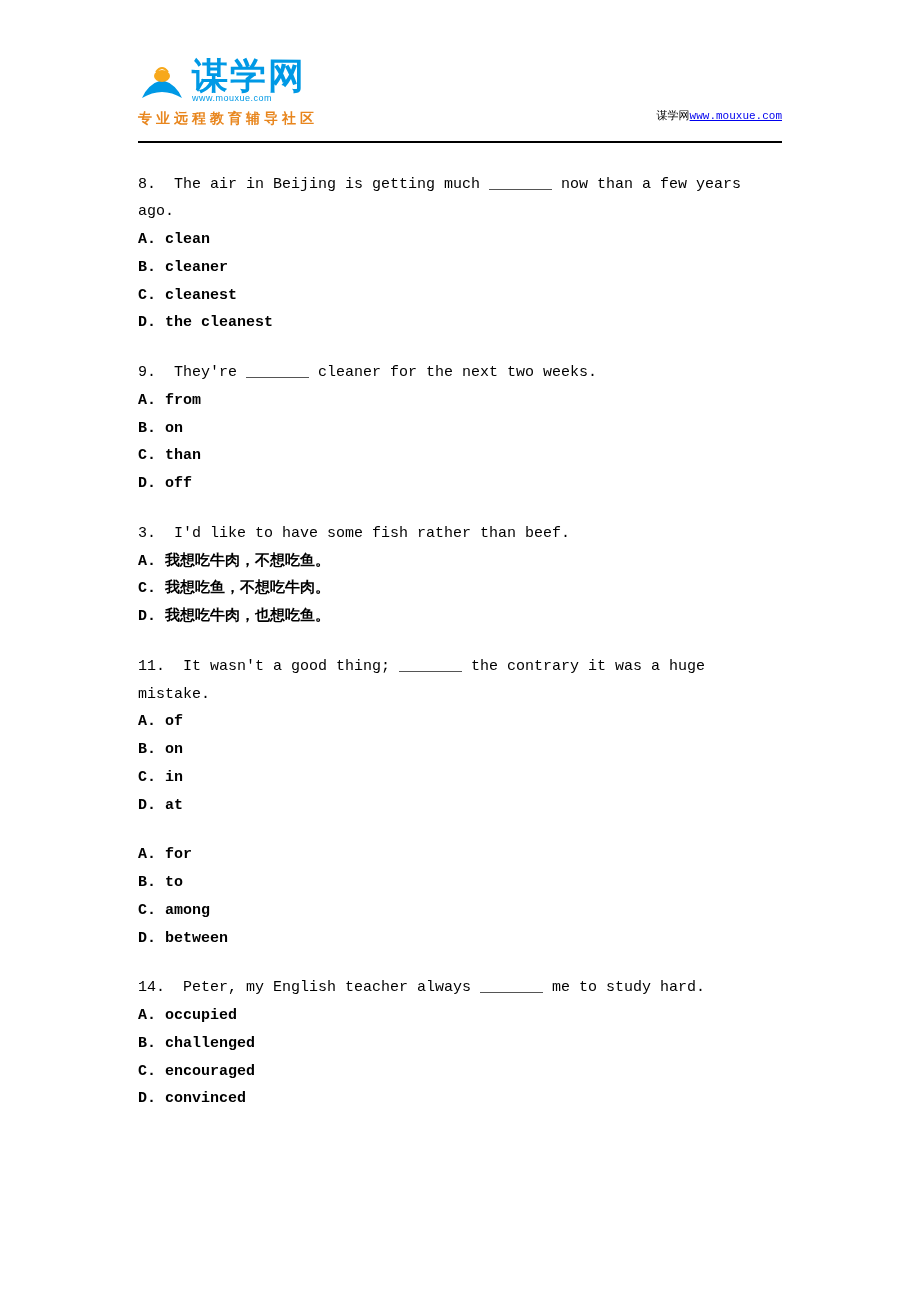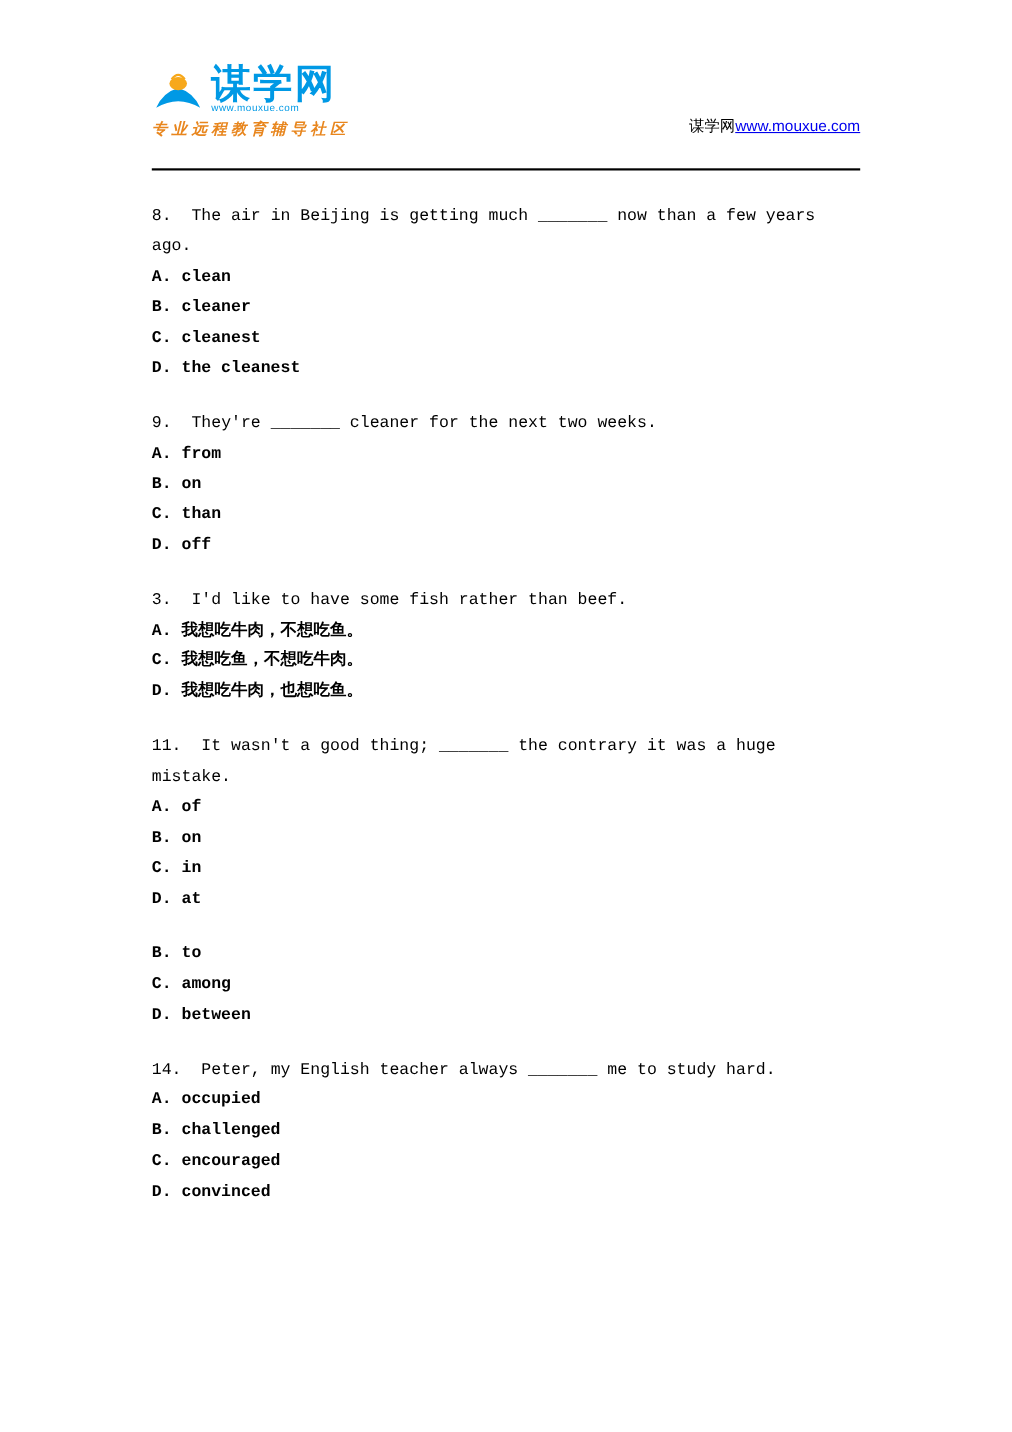--- a/index.html
+++ b/index.html
@@ -13,21 +13,21 @@
       font-size: 15px;
       width: 920px;
       padding: 58px 138px 60px 138px;
       color: #000;
       line-height: 1.5;
     }
     .header {
       display: flex;
       justify-content: space-between;
       align-items: flex-end;
-      margin-bottom: 24px;
+      margin-bottom: 12px;
     }
     .logo-block {
       display: flex;
       flex-direction: column;
       align-items: flex-start;
     }
     .logo-top {
       display: flex;
       align-items: center;
       gap: 6px;
@@ -58,25 +58,24 @@
       margin-top: -2px;
       letter-spacing: 0.5px;
     }
     .logo-tag {
       font-size: 14px;
       color: #e8861e;
       font-family: "SimSun", "宋体", serif;
       letter-spacing: 4px;
       margin-top: 2px;
       font-weight: bold;
-      font-style: italic;
     }
     .site-ref {
-      font-size: 14px;
-      font-family: Liberation Sans, sans-serif;
+      font-size: 11px;
+      font-family: Liberation Mono, monospace;
       color: #000;
       padding-bottom: 4px;
     }
     .site-ref a {
       color: #0000ee;
       text-decoration: underline;
     }
     .divider {
       border: none;
       border-top: 2px solid #000;
@@ -158,20 +157,21 @@
   <div class="question-block">
     <div class="q-stem"><span>11.</span>  <span>It wasn't a good thing; _______ the contrary it was a huge mistake.</span></div>
     <div class="q-option">A. of</div>
     <div class="q-option">B. on</div>
     <div class="q-option">C. in</div>
     <div class="q-option">D. at</div>
   </div>
 
 
   <div class="question-block">
+    <div class="q-option">A. for</div>
     <div class="q-option">B. to</div>
     <div class="q-option">C. among</div>
     <div class="q-option">D. between</div>
   </div>
 
   <div class="question-block">
     <div class="q-stem"><span>14.</span>  <span>Peter, my English teacher always _______ me to study hard.</span></div>
     <div class="q-option">A. occupied</div>
     <div class="q-option">B. challenged</div>
     <div class="q-option">C. encouraged</div>

